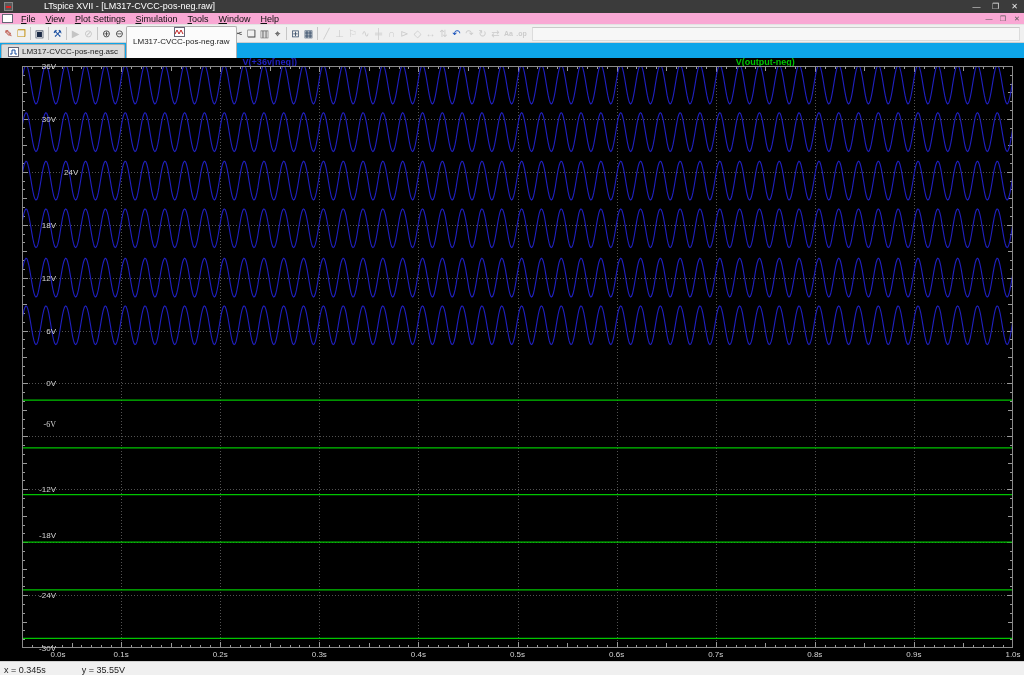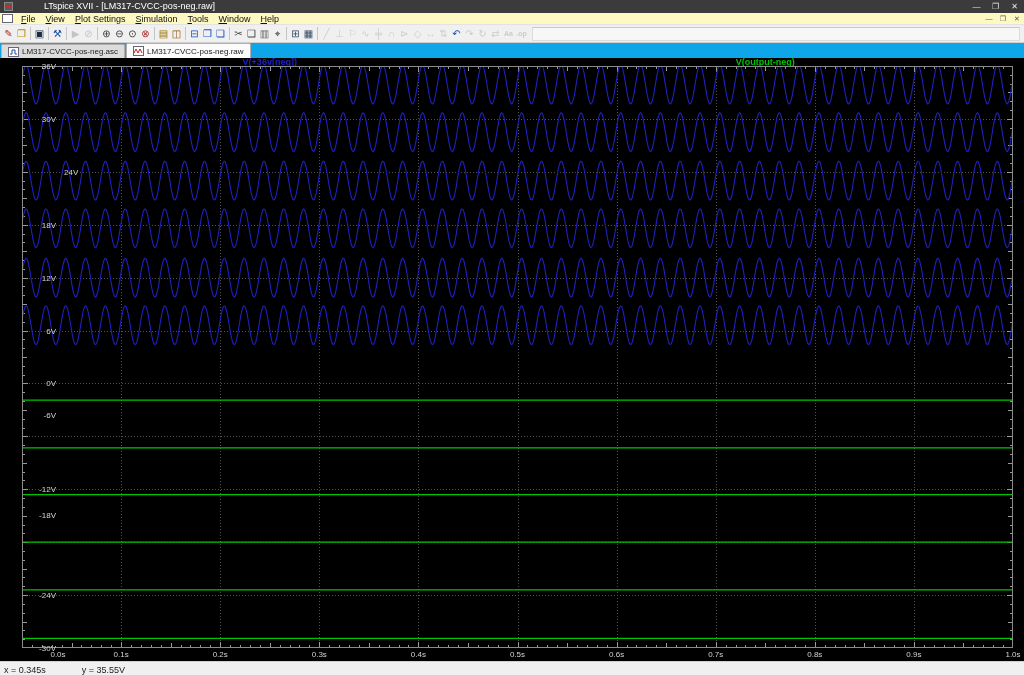--- a/index.html
+++ b/index.html
@@ -9,21 +9,21 @@
   
   .titlebar { height:13px; background:#3b3b3b; color:#fff; display:flex; align-items:center;
               font-size:9px; line-height:13px; }
   .app-icon { width:9px; height:9px; margin:0 4px 0 4px; background:#5a5a5a; border:1px solid #888;
               position:relative; flex:0 0 auto; }
   .app-icon::after { content:""; position:absolute; left:1px; top:3px; width:5px; height:2px; background:#d22; }
   .title-text { flex:1 1 auto; white-space:nowrap;margin-left:27px; }
   .win-btn { width:19px; text-align:center; color:#e8e8e8; font-size:8px; cursor:default; }
 
   
-  .menubar { height:12px; background:#fef9c3; display:flex; align-items:center; font-size:9px;
+  .menubar { height:12px; background:#f9a8d4; display:flex; align-items:center; font-size:9px;
              color:#111; border-bottom:1px solid #e3e3e3; }
   .mdi-doc-icon { width:11px; height:9px; margin:0 3px 0 2px; background:#fff; border:1px solid #667; position:relative; }
   .menu-item { padding:0 5px; height:12px; line-height:12px; }
   .menubar-spacer { flex:1 1 auto; }
   .mdi-btn { width:14px; text-align:center; color:#555; font-size:7px; }
 
   
   .toolbar { height:18px; background:#f0f0f0; border-bottom:1px solid #cfcfcf;
              display:flex; align-items:center; padding-left:2px; }
   .tb-btn { width:13px; height:15px; line-height:14px; text-align:center; font-size:10px;
@@ -32,21 +32,21 @@
   .tb-btn.txt { font-size:7px; font-weight:bold; letter-spacing:0; }
   .tb-sep { width:1px; height:13px; background:#c6c6c6; margin:0 2px; flex:0 0 auto; }
   .tb-tail { flex:1 1 auto; height:14px; margin:0 4px; background:#f7f7f7;
              border:1px solid #dcdcdc; border-top-color:#c9c9c9; }
 
   
   .tabbar { height:15px; background:#0ea5e9; display:flex; align-items:flex-end; padding-left:1px; }
   .tab { display:flex; align-items:center; height:14px; padding:0 6px; font-size:8px; color:#222;
          background:#dcdcdc; border:1px solid #b0b0b0; border-bottom:none; margin-right:1px;
          border-radius:2px 2px 0 0; white-space:nowrap; }
-  .tab.active { background:#fbfbfb; height:15px; }
+  .tab.active { background:#fbfbfb; height:32px;flex-direction:column; }
   .tab svg { margin-right:3px; flex:0 0 auto; }
 
   
   .wavearea { position:relative; width:1024px; height:603px; background:#000; }
   .trace-label { position:absolute; top:0; height:9px; line-height:9px; font-size:9px; font-weight:bold;
                  transform:translateX(-50%); white-space:nowrap; cursor:default; }
   #plot-svg { position:absolute; left:22px; top:8px; }
   .y-label { position:absolute; left:0; width:20px; text-align:right; font-size:8px; line-height:9px;
              color:#d4d4d4;margin-left:36px; }
   .x-label { position:absolute; top:592px; transform:translateX(-50%); font-size:8px; line-height:9px;
@@ -528,23 +528,23 @@
       <rect x="0.5" y="0.5" width="990" height="581" fill="none" stroke="#8a8a8a" stroke-width="1"></rect>
     </svg>
   <div id="y-labels">
       <div class="y-label" style="top: 4px;">36V</div>
       <div class="y-label" style="top: 56.9091px;">30V</div>
       <div class="y-label" style="top: 109.818px; padding-left: 28px;">24V</div>
       <div class="y-label" style="top: 162.727px;">18V</div>
       <div class="y-label" style="top: 215.636px;">12V</div>
       <div class="y-label" style="top: 268.545px;">6V</div>
       <div class="y-label" style="top: 321.455px;">0V</div>
-      <div class="y-label" style="top: 353px;">-6V</div>
+      <div class="y-label" style="top: 362px; font-family: Liberation Serif, serif;">-6V</div>
       <div class="y-label" style="top: 427.273px;">-12V</div>
-      <div class="y-label" style="top: 453px;">-18V</div>
+      <div class="y-label" style="top: 473px;">-18V</div>
       <div class="y-label" style="top: 533.091px;">-24V</div>
       <div class="y-label" style="top: 586px;">-30V</div>
     </div>
   <div id="x-labels">
       <div class="x-label" style="left: 58px;">0.0s</div>
       <div class="x-label" style="left: 121.1px;">0.1s</div>
       <div class="x-label" style="left: 220.2px;">0.2s</div>
       <div class="x-label" style="left: 319.3px;">0.3s</div>
       <div class="x-label" style="left: 418.4px;">0.4s</div>
       <div class="x-label" style="left: 517.5px;">0.5s</div>

